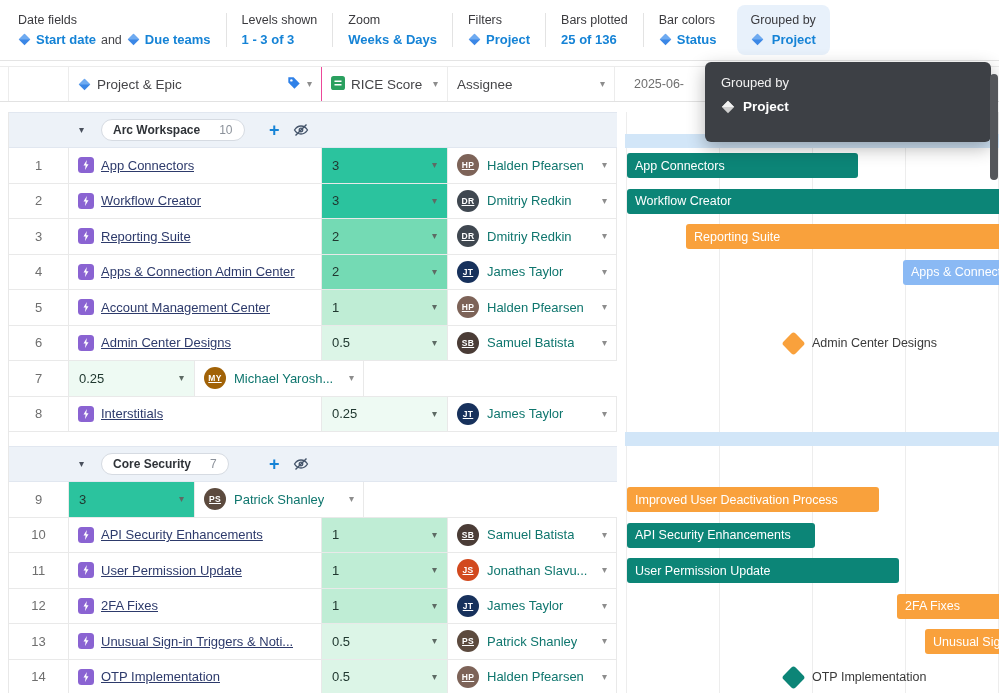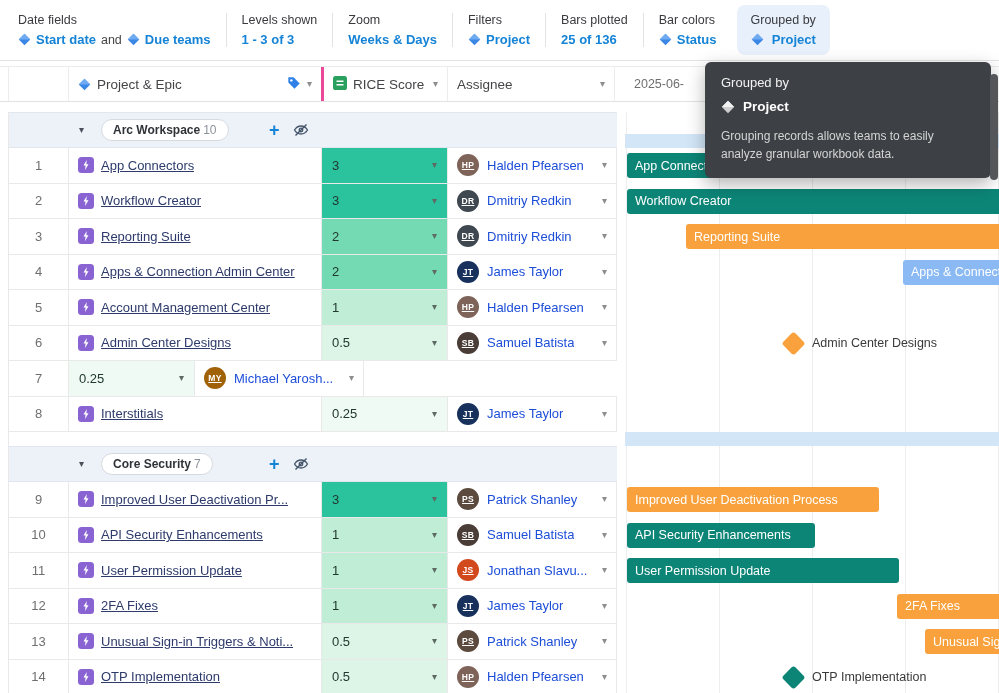--- a/index.html
+++ b/index.html
@@ -19,32 +19,32 @@
   .tb-group.active { background:#e8f1fb; border-radius:8px; padding:8px 14px; margin-left:5px; }
   .gem { display:inline-flex; flex:0 0 auto; }
 
   
   .header-row { position:absolute; top:66px; left:0; width:100%; height:36px; background:#fff;
                 border-top:1px solid #ececec; border-bottom:1px solid #e2e2e2; z-index:1; }
   .ch { position:absolute; top:0; height:100%; display:flex; align-items:center; gap:6px;
         padding:0 9px; font-size:13.5px; color:#454548; }
   .ch-num { left:8px; width:60px; border-left:1px solid #ececec; }
   .ch-project { left:68px; width:253px; border-left:1px solid #ececec; }
-  .ch-rice { left:321px; width:126px; border-left:3px solid #ec4899; }
+  .ch-rice { left:321px; width:126px; border-left:1px solid #ec4899; }
   .ch-assignee { left:447px; width:168px; border-left:1px solid #ececec; border-right:1px solid #ececec; }
   .ch-date { left:625px; color:#6f6f6f; font-size:12.5px; }
   .ch .spacer { margin-left:auto; display:flex; align-items:center; gap:6px; }
   .chev { color:#8d8d8d; font-size:10px; line-height:1; }
 
   
   #table-body { position:absolute; top:112px; left:8px; width:609px; border-left:1px solid #e8e8e8; z-index:1; background:#fff; }
   .t-group-row { position:relative; height:36px; background:#edf2f8; border-top:1px solid #e1e7f0;
                  border-bottom:1px solid #e1e7f0; }
   .caret { position:absolute; left:70px; top:12px; font-size:10px; color:#49505c; cursor:pointer; line-height:1; }
-  .pill { position:absolute; left:92px; top:6px; display:inline-flex; align-items:center; gap:3px; background:#fff;
+  .pill { position:absolute; left:92px; top:6px; display:inline-flex; align-items:center; gap:19px; background:#fff;
           border:1px solid #d6dbe2; border-radius:11px; padding:3px 11px; font-size:12px; cursor:pointer; }
   .pill-name { font-weight:bold; color:#2f3338; }
   .pill-count { color:#8b919a; }
   .grp-icons { position:absolute; left:260px; top:8px; display:flex; align-items:center; gap:13px; }
   .plus { color:#1583d6; font-size:18px; font-weight:bold; line-height:18px; cursor:pointer; }
   .eye { display:inline-flex; cursor:pointer; }
 
   .t-row { display:flex; height:35.5px; background:#fff; border-bottom:1px solid #e9e9e9; }
   .c-num { width:60px; display:flex; align-items:center; justify-content:center; font-size:13px; color:#6f6f6f;
            border-right:1px solid #e9e9e9; flex:0 0 auto; }
@@ -53,21 +53,21 @@
   .epic-icon { display:inline-flex; flex:0 0 auto; }
   .plink { font-size:13px; color:#2d3a6b; text-decoration:underline; white-space:nowrap; overflow:hidden;
            text-overflow:ellipsis; cursor:pointer; }
   .c-rice { width:126px; display:flex; align-items:center; padding:0 10px; font-size:13px; color:#203830;
             border-right:1px solid #e9e9e9; flex:0 0 auto; }
   .c-rice .chev { margin-left:auto; color:#5d6a64; }
   .c-assignee { width:169px; display:flex; align-items:center; gap:8px; padding:0 9px;
                 border-right:1px solid #e9e9e9; overflow:hidden; flex:0 0 auto; }
   .avatar { flex:0 0 auto; width:22px; height:22px; border-radius:50%; color:#fff; font-size:8.5px; font-weight:bold;
             display:flex; align-items:center; justify-content:center; letter-spacing:.3px;text-decoration:underline; }
-  .aname { font-size:13px; color:#1d4ed8; white-space:nowrap; overflow:hidden; text-overflow:ellipsis; }
+  .aname { font-size:13px; color:#0f766e; white-space:nowrap; overflow:hidden; text-overflow:ellipsis; }
   .c-assignee .chev { margin-left:auto; }
   .t-gap { height:14px; background:#fff; }
 
   
   #gantt-body { position:absolute; top:112px; left:625px; width:374px; height:581px; overflow:hidden;
                 background-image:repeating-linear-gradient(90deg,#ededed 0 1px,transparent 1px 93px);
                 background-position:1px 0; z-index:0; }
   .g-grouprow { height:36px; position:relative; }
   .g-grouprow.band-bottom::after { content:""; position:absolute; left:0; right:0; bottom:0; height:14px; background:#d2e6f8; }
   .g-gap { height:14px; }
@@ -409,29 +409,20 @@
             <svg width="16" height="16" viewBox="0 0 16 16" fill="none" stroke="#44546a" stroke-width="1.3">
               <path d="M1.5 8s2.5-4 6.5-4 6.5 4 6.5 4-2.5 4-6.5 4S1.5 8 1.5 8z"></path>
               <circle cx="8" cy="8" r="1.8"></circle>
               <path d="M2.5 13.5 13.5 2.5" stroke-width="1.4"></path>
             </svg>
           </span>
         </span>
       </div>
       <div class="t-row">
         <div class="c-num">9</div>
-        <div class="c-project">
-          <span class="epic-icon">
-            <svg width="16" height="16" viewBox="0 0 16 16">
-              <rect width="16" height="16" rx="3.5" fill="#8a63d2"></rect>
-              <path d="M8.8 3 5.5 8.5h2.1L7 13l3.5-5.8H8.3z" fill="#fff"></path>
-            </svg>
-          </span>
-          <a class="plink">Improved User Deactivation Pr...</a>
-        </div>
         <div class="c-rice" style="background:#2bc39e">
           <span>3</span>
           <span class="chev">▾</span>
         </div>
         <div class="c-assignee">
           <span class="avatar" style="background:#5c4a3e">PS</span>
           <span class="aname">Patrick Shanley</span>
           <span class="chev">▾</span>
         </div>
       </div>
@@ -608,17 +599,16 @@
     <div class="tt-title">Grouped by</div>
     <div class="tt-value">
       <span class="gem">
           <svg width="14" height="14" viewBox="0 0 14 14">
             <path fill="#cfcfcf" d="M7 .8 13.2 7 7 13.2.8 7z"></path>
             <path fill="#f2f2f2" d="M.8 7 7 .8 13.2 7z"></path>
           </svg>
         </span>
       <span>Project</span>
     </div>
-    <div class="tt-body">Grouping records allows teams to easily analyze granular workbook data.</div>
   </div>
 
   <div class="vscroll"></div>
 </div>
 
 </body></html>

